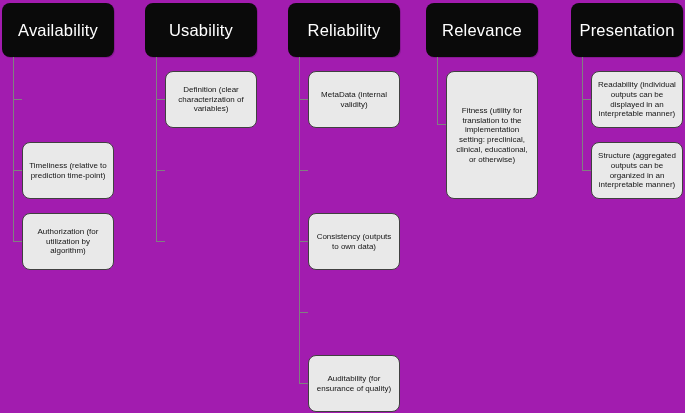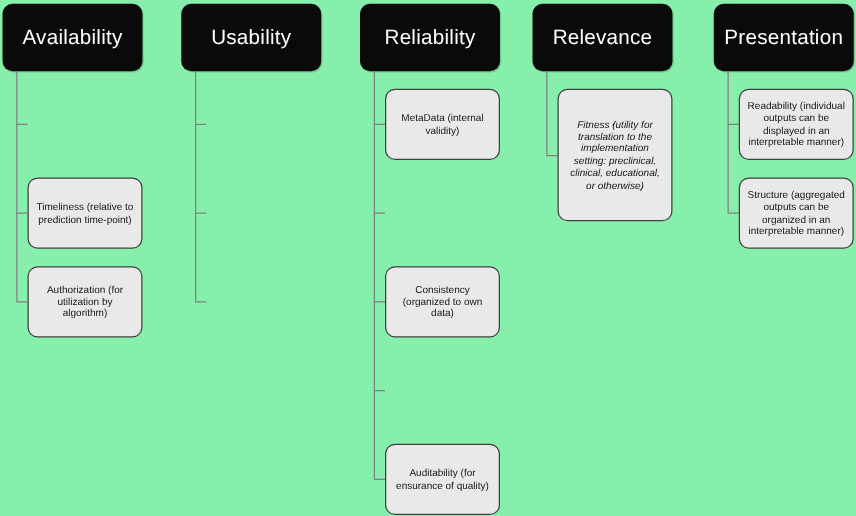--- a/index.html
+++ b/index.html
@@ -1,37 +1,37 @@
 <!DOCTYPE html>
 <html><head>
 <meta charset="utf-8">
 <style>
   html,body { margin:0; padding:0; background:#ffffff; }
   .canvas {
-    position:relative; width:685px; height:413px; background:#86efac;
+    position:relative; width:685px; height:413px; background:#a21caf;
     font-family:"Liberation Sans", sans-serif; overflow:hidden;
   }
   .col { position:absolute; top:0; width:112px; height:413px; }
   .hdr {
     position:absolute; top:3px; left:0; width:112px; height:54px;
     background:#0a0a0a; color:#ffffff; border-radius:8px;
     display:flex; align-items:center; justify-content:center;
     font-size:16.5px; letter-spacing:0.2px; box-sizing:border-box;
     box-shadow:1px 1px 0 rgba(0,0,0,0.15);
   }
   .vline { position:absolute; left:11px; width:1px; background:#808080; }
   .hline { position:absolute; left:11px; width:9px; height:1px; background:#808080; }
   .box {
     position:absolute; left:20px; width:92px; height:57px;
     background:#e9e9e9; border:1px solid #404040; border-radius:8px;
     display:flex; align-items:center; justify-content:center;
     text-align:center; font-size:8px; line-height:1.22; color:#141414;
     padding:2px 5px; box-sizing:border-box;
   }
-  .box.tall { height:106px;font-style:italic; }
+  .box.tall { height:128px; }
 </style>
 </head>
 <body>
 
 <div class="canvas">
 
   <div class="col" style="left:2px">
     <div class="hdr">Availability</div>
     <div class="vline" style="top:57px;height:184px"></div>
     <div class="hline" style="top:99px"></div>
@@ -40,32 +40,33 @@
     <div class="box" style="top:142px">Timeliness (relative to prediction time-point)</div>
     <div class="box" style="top:213px">Authorization (for utilization by algorithm)</div>
   </div>
 
   <div class="col" style="left:145px">
     <div class="hdr">Usability</div>
     <div class="vline" style="top:57px;height:184px"></div>
     <div class="hline" style="top:99px"></div>
     <div class="hline" style="top:170px"></div>
     <div class="hline" style="top:241px"></div>
+    <div class="box" style="top:71px">Definition (clear characterization of variables)</div>
   </div>
 
   <div class="col" style="left:288px">
     <div class="hdr">Reliability</div>
     <div class="vline" style="top:57px;height:326px"></div>
     <div class="hline" style="top:99px"></div>
     <div class="hline" style="top:170px"></div>
     <div class="hline" style="top:241px"></div>
     <div class="hline" style="top:312px"></div>
     <div class="hline" style="top:383px"></div>
     <div class="box" style="top:71px">MetaData (internal validity)</div>
-    <div class="box" style="top:213px">Consistency (organized to own data)</div>
+    <div class="box" style="top:213px">Consistency (outputs to own data)</div>
     <div class="box" style="top:355px">Auditability (for ensurance of quality)</div>
   </div>
 
   <div class="col" style="left:426px">
     <div class="hdr">Relevance</div>
     <div class="vline" style="top:57px;height:67px"></div>
     <div class="hline" style="top:124px"></div>
     <div class="box tall" style="top:71px">Fitness (utility for translation to the implementation setting: preclinical, clinical, educational, or otherwise)</div>
   </div>
 

